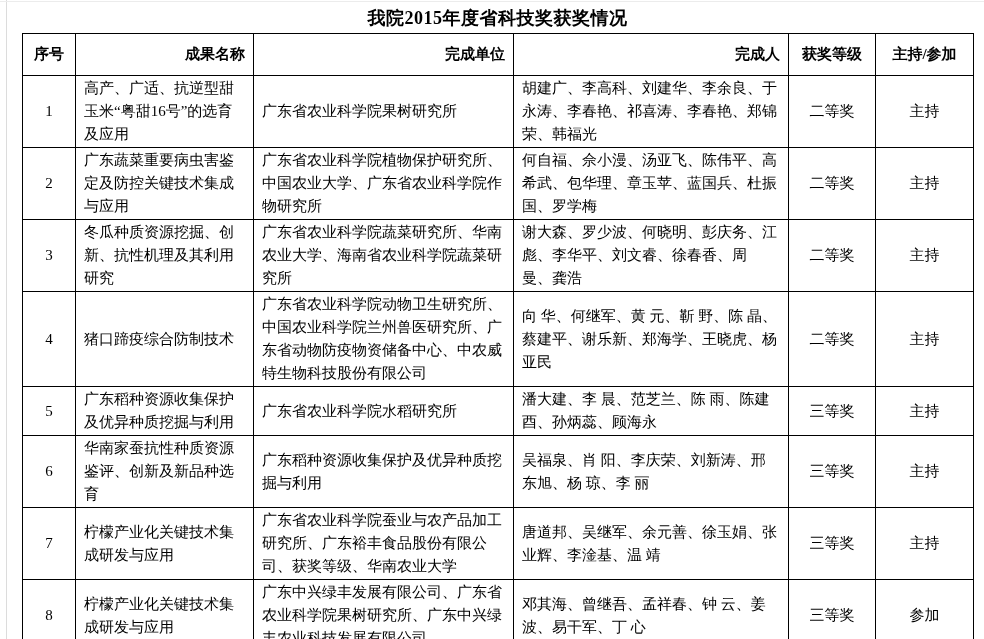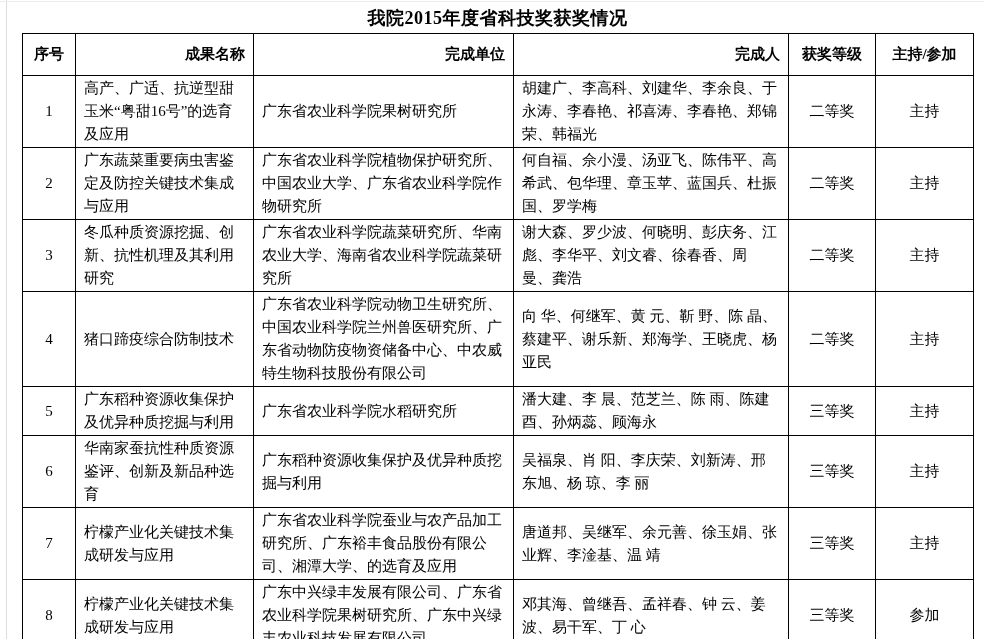--- a/index.html
+++ b/index.html
@@ -106,21 +106,21 @@
     <td>华南家蚕抗性种质资源鉴评、创新及新品种选育</td>
     <td>广东稻种资源收集保护及优异种质挖掘与利用</td>
     <td>吴福泉、肖 阳、李庆荣、刘新涛、邢东旭、杨 琼、李 丽</td>
     <td class="center">三等奖</td>
     <td class="center">主持</td>
   </tr>
 
   <tr class="h70">
     <td class="center">7</td>
     <td>柠檬产业化关键技术集成研发与应用</td>
-    <td>广东省农业科学院蚕业与农产品加工研究所、广东裕丰食品股份有限公司、湘潭大学、的选育及应用</td>
+    <td>广东省农业科学院蚕业与农产品加工研究所、广东裕丰食品股份有限公司、获奖等级、华南农业大学</td>
     <td>唐道邦、吴继军、余元善、徐玉娟、张业辉、李淦基、温 靖</td>
     <td class="center">三等奖</td>
     <td class="center">主持</td>
   </tr>
 
   <tr class="h70">
     <td class="center">8</td>
     <td>柠檬产业化关键技术集成研发与应用</td>
     <td>广东中兴绿丰发展有限公司、广东省农业科学院果树研究所、广东中兴绿丰农业科技发展有限公司</td>
     <td>邓其海、曾继吾、孟祥春、钟 云、姜波、易干军、丁 心</td>

